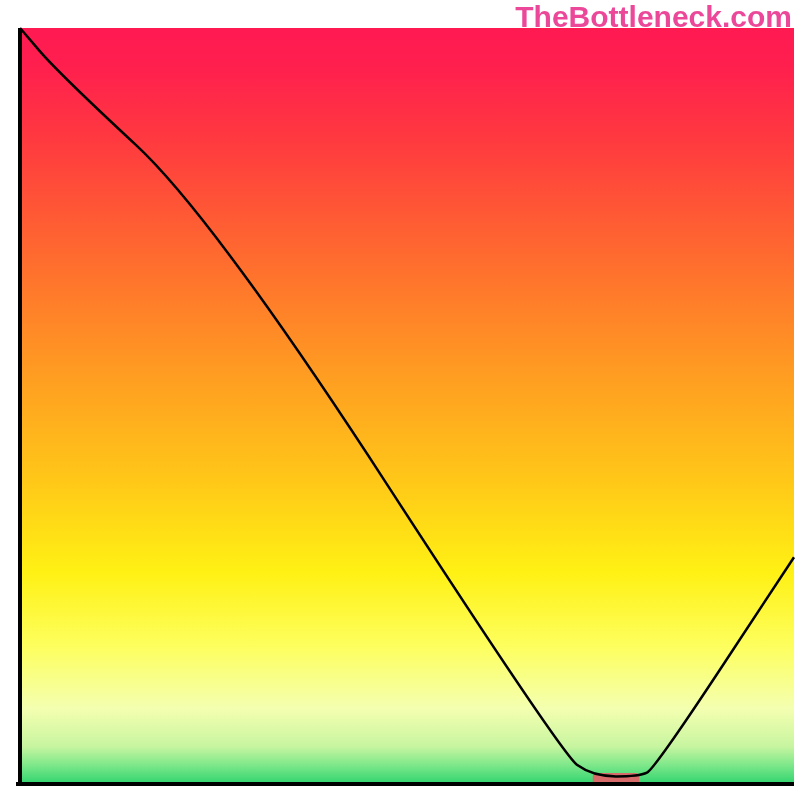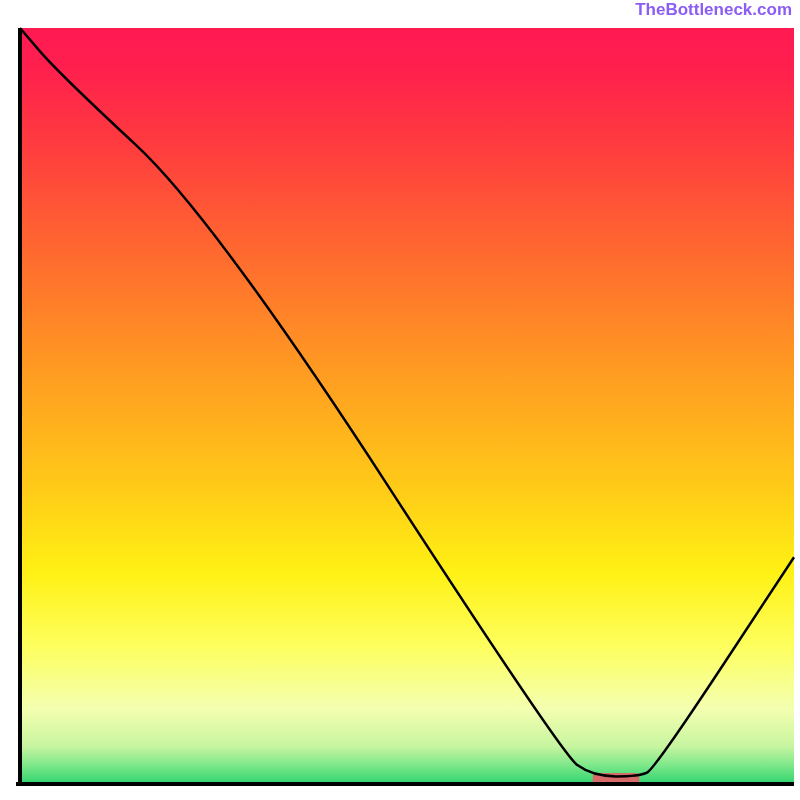--- a/index.html
+++ b/index.html
@@ -1,18 +1,18 @@
 <!DOCTYPE html>
 <html><head>
 <meta charset="utf-8">
 <style>
   * { margin: 0; padding: 0; box-sizing: border-box; }
   body { width: 800px; height: 800px; overflow: hidden; font-family: Arial, sans-serif; background: #fff; }
   .chart-container { position: relative; width: 800px; height: 800px; }
-  .watermark { position: absolute; top: 0; right: 8px; font-size: 17px; font-weight: bold; color: #8b5cf6; z-index: 10; }
+  .watermark { position: absolute; top: 0; right: 8px; font-size: 30px; font-weight: bold; color: #ec4899; z-index: 10; }
   svg { display: block; }
 </style>
 </head>
 <body>
 
 <div class="chart-container">
   <div class="watermark">TheBottleneck.com</div>
   <svg id="chart-svg" width="800" height="800">
     <defs>
       <linearGradient id="bg-grad" x1="0" y1="0" x2="0" y2="1">

